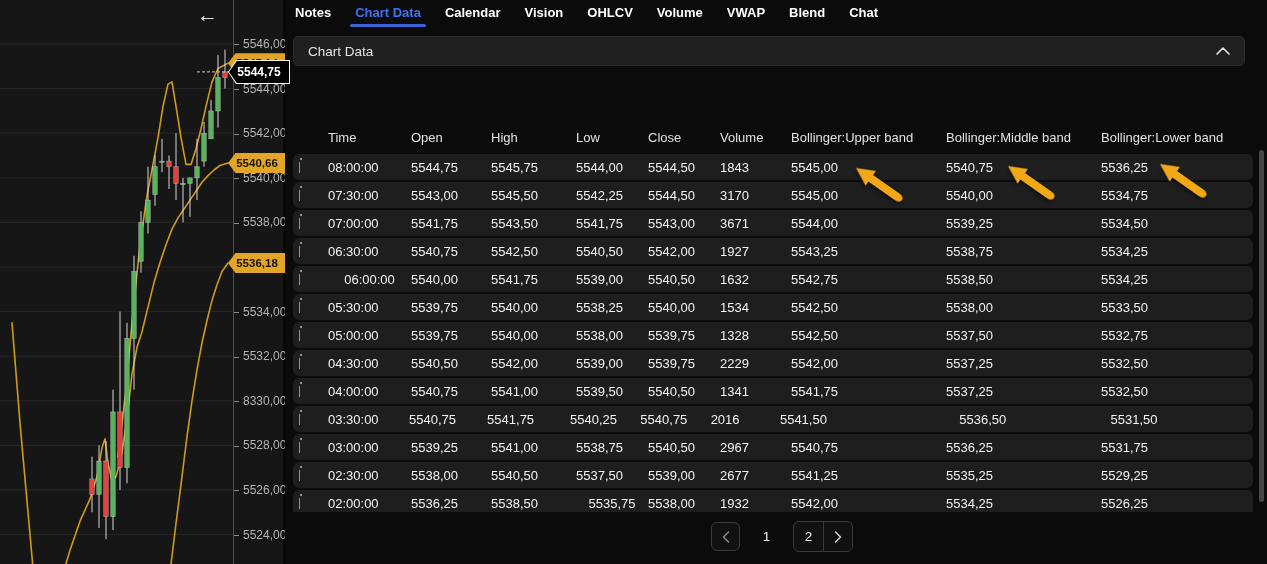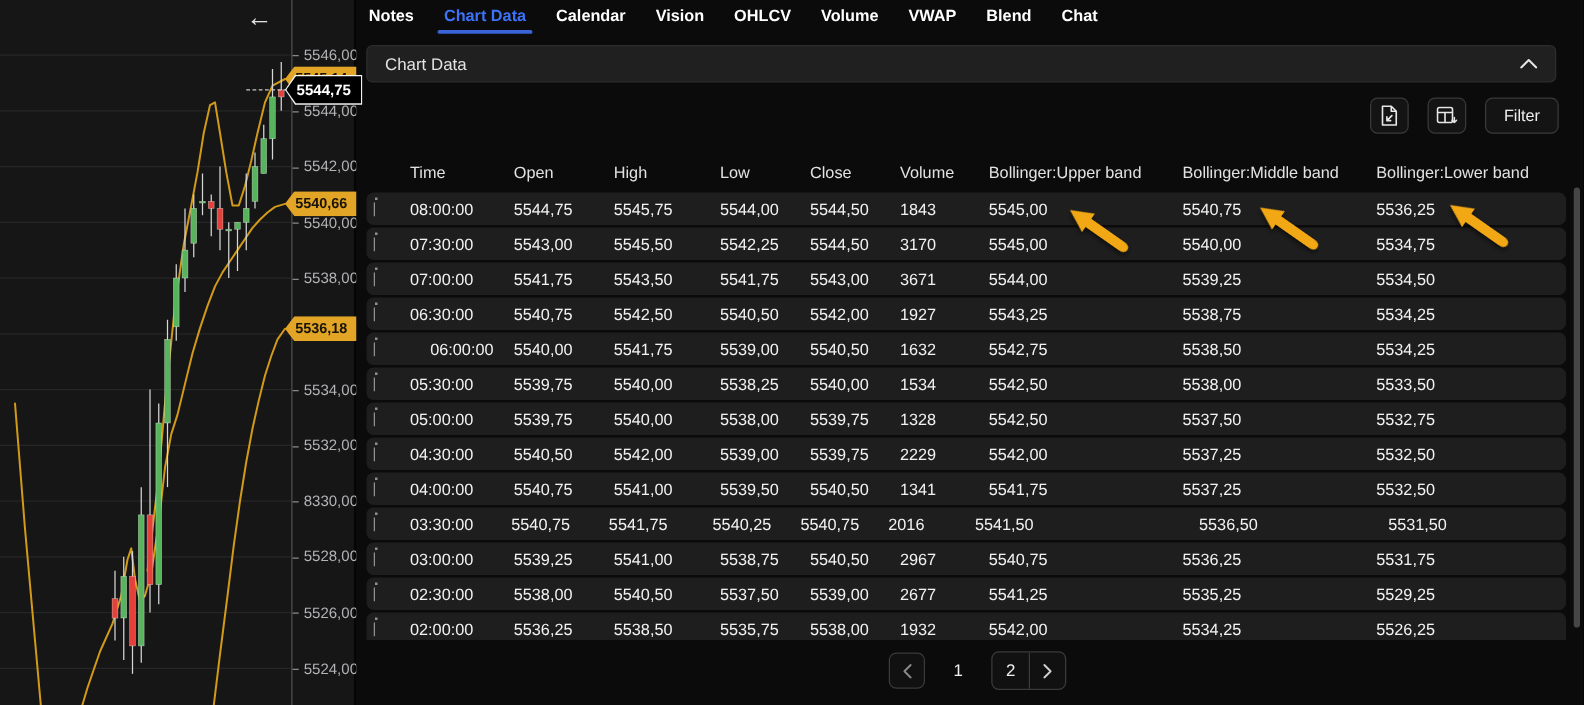--- a/index.html
+++ b/index.html
@@ -176,39 +176,20 @@
         <div class="tab">Chat</div>
       </div>
 
     <div class="section-bar">
       <span class="section-title">Chart Data</span>
       <svg class="chev-up" viewBox="0 0 14 8">
         <polyline points="1,7 7,1 13,7" fill="none" stroke="#e6e6e6" stroke-width="1.6" stroke-linecap="round" stroke-linejoin="round"></polyline>
       </svg>
     </div>
 
-    <div class="toolbar">
-      <div class="icon-btn">
-        <svg width="15" height="17" viewBox="0 0 15 17">
-          <path d="M2 1 h7 l4 4 v11 h-11 z" fill="none" stroke="#e8e8e8" stroke-width="1.3" stroke-linejoin="round"></path>
-          <path d="M9 1 v4 h4" fill="none" stroke="#e8e8e8" stroke-width="1.3" stroke-linejoin="round"></path>
-          <path d="M9.5 8.5 L5.5 12.5 M5.5 9.5 v3 h3" fill="none" stroke="#e8e8e8" stroke-width="1.3" stroke-linecap="round" stroke-linejoin="round"></path>
-        </svg>
-      </div>
-      <div class="icon-btn">
-        <svg width="17" height="16" viewBox="0 0 17 16">
-          <rect x="1" y="1" width="12" height="12" rx="1.5" fill="none" stroke="#e8e8e8" stroke-width="1.3"></rect>
-          <path d="M1 5 h12 M7 5 v8" fill="none" stroke="#e8e8e8" stroke-width="1.3"></path>
-          <path d="M14.5 9 v4 m0 0 l-1.8-1.8 m1.8 1.8 l1.8-1.8" fill="none" stroke="#e8e8e8" stroke-width="1.2" stroke-linecap="round"></path>
-        </svg>
-      </div>
-      <div class="filter-btn">
-        <span>Filter</span>
-      </div>
-    </div>
 
     <div class="tablewrap">
       <div class="thead" id="thead">
           <span class="th" style="width: 83px;">Time</span>
           <span class="th" style="width: 80px;">Open</span>
           <span class="th" style="width: 85px;">High</span>
           <span class="th" style="width: 72px;">Low</span>
           <span class="th" style="width: 72px;">Close</span>
           <span class="th" style="width: 71px;">Volume</span>
           <span class="th" style="width: 155px;">Bollinger:Upper band</span>
@@ -358,21 +339,21 @@
             <span class="td" style="width: 71px;">2677</span>
             <span class="td" style="width: 155px;">5541,25</span>
             <span class="td" style="width: 155px;">5535,25</span>
             <span class="td" style="width: 146px;">5529,25</span>
           </div>
           <div class="trow">
             <span class="clip-mark"></span>
             <span class="td" style="width: 83px;">02:00:00</span>
             <span class="td" style="width: 80px;">5536,25</span>
             <span class="td" style="width: 85px;">5538,50</span>
-            <span class="td" style="width: 72px;">5535,75</span>
+            <span class="td" style="width: 72px; text-align: center;">5535,75</span>
             <span class="td" style="width: 72px;">5538,00</span>
             <span class="td" style="width: 71px;">1932</span>
             <span class="td" style="width: 155px;">5542,00</span>
             <span class="td" style="width: 155px;">5534,25</span>
             <span class="td" style="width: 146px;">5526,25</span>
           </div>
         </div>
     </div>
 
     <div class="scroll-thumb"></div>

